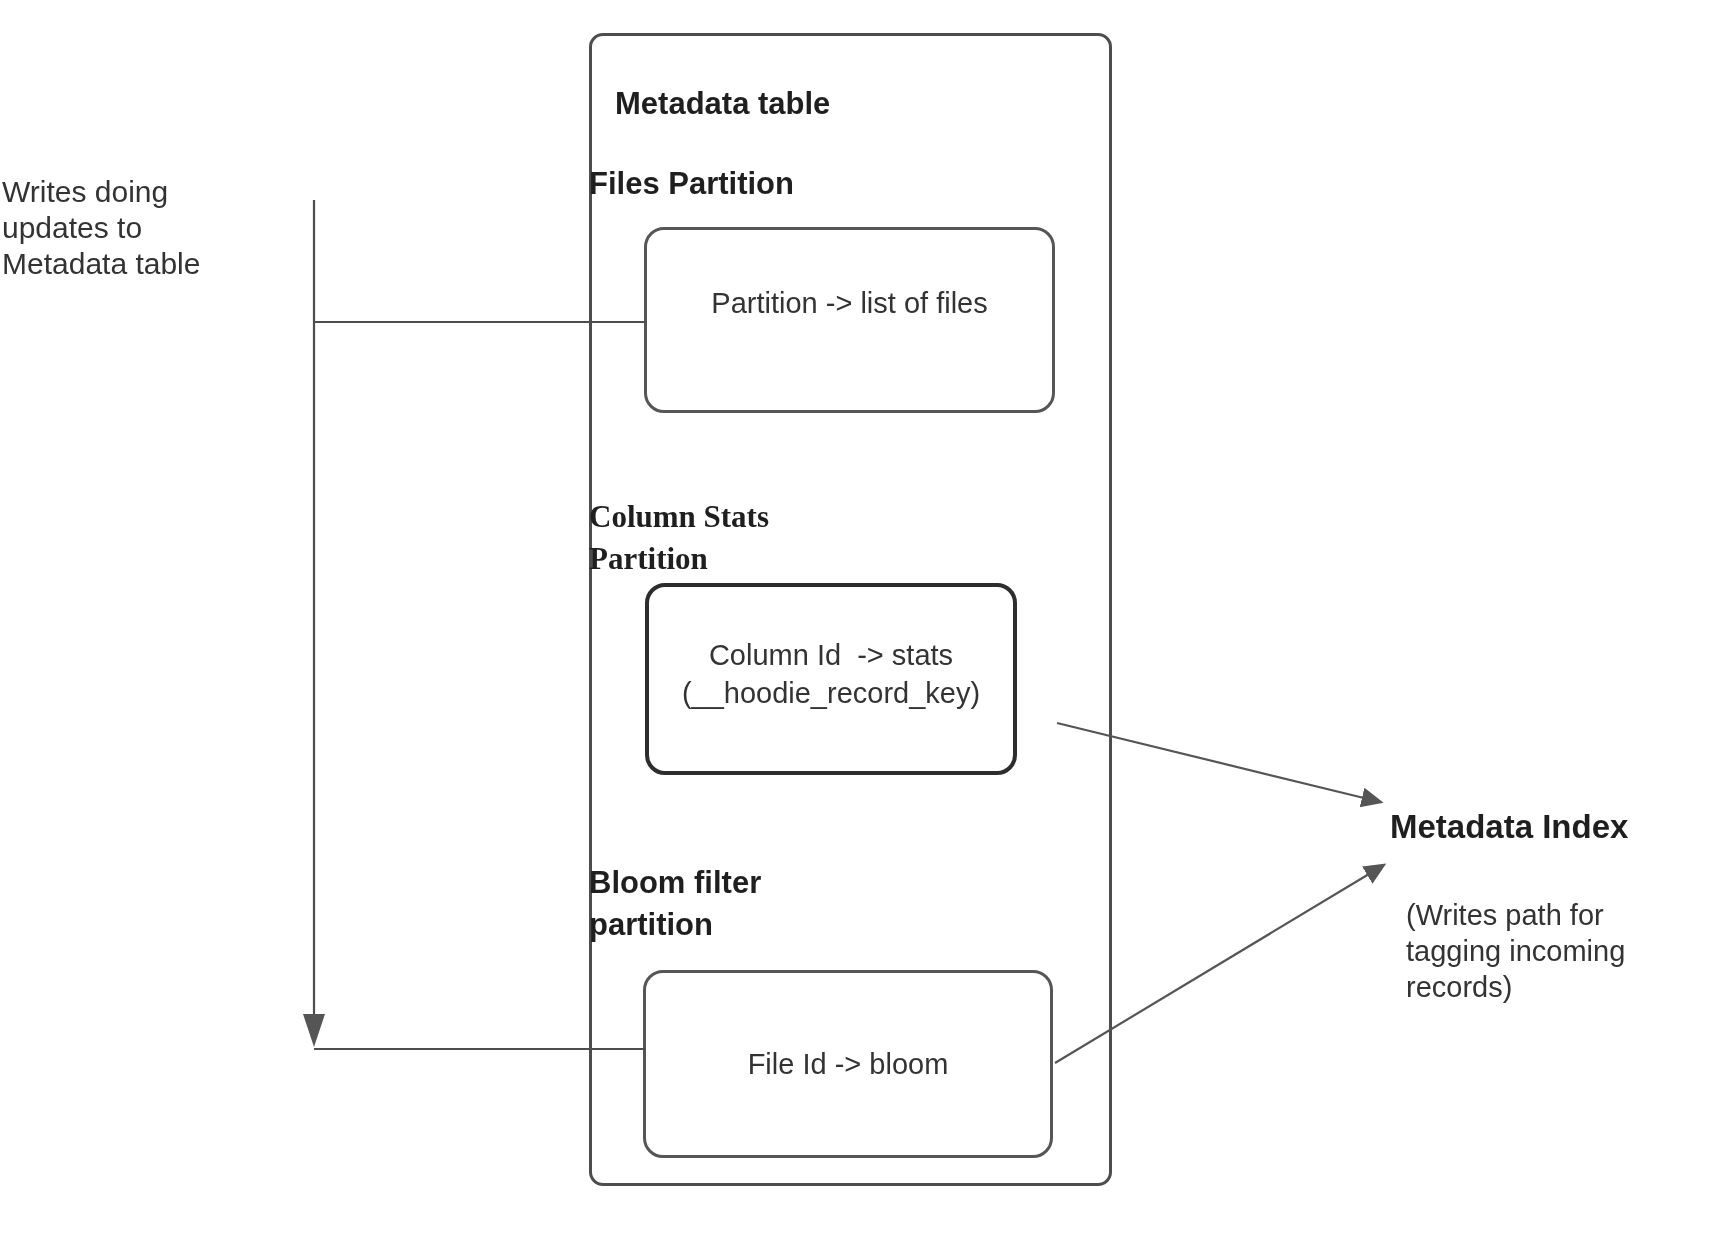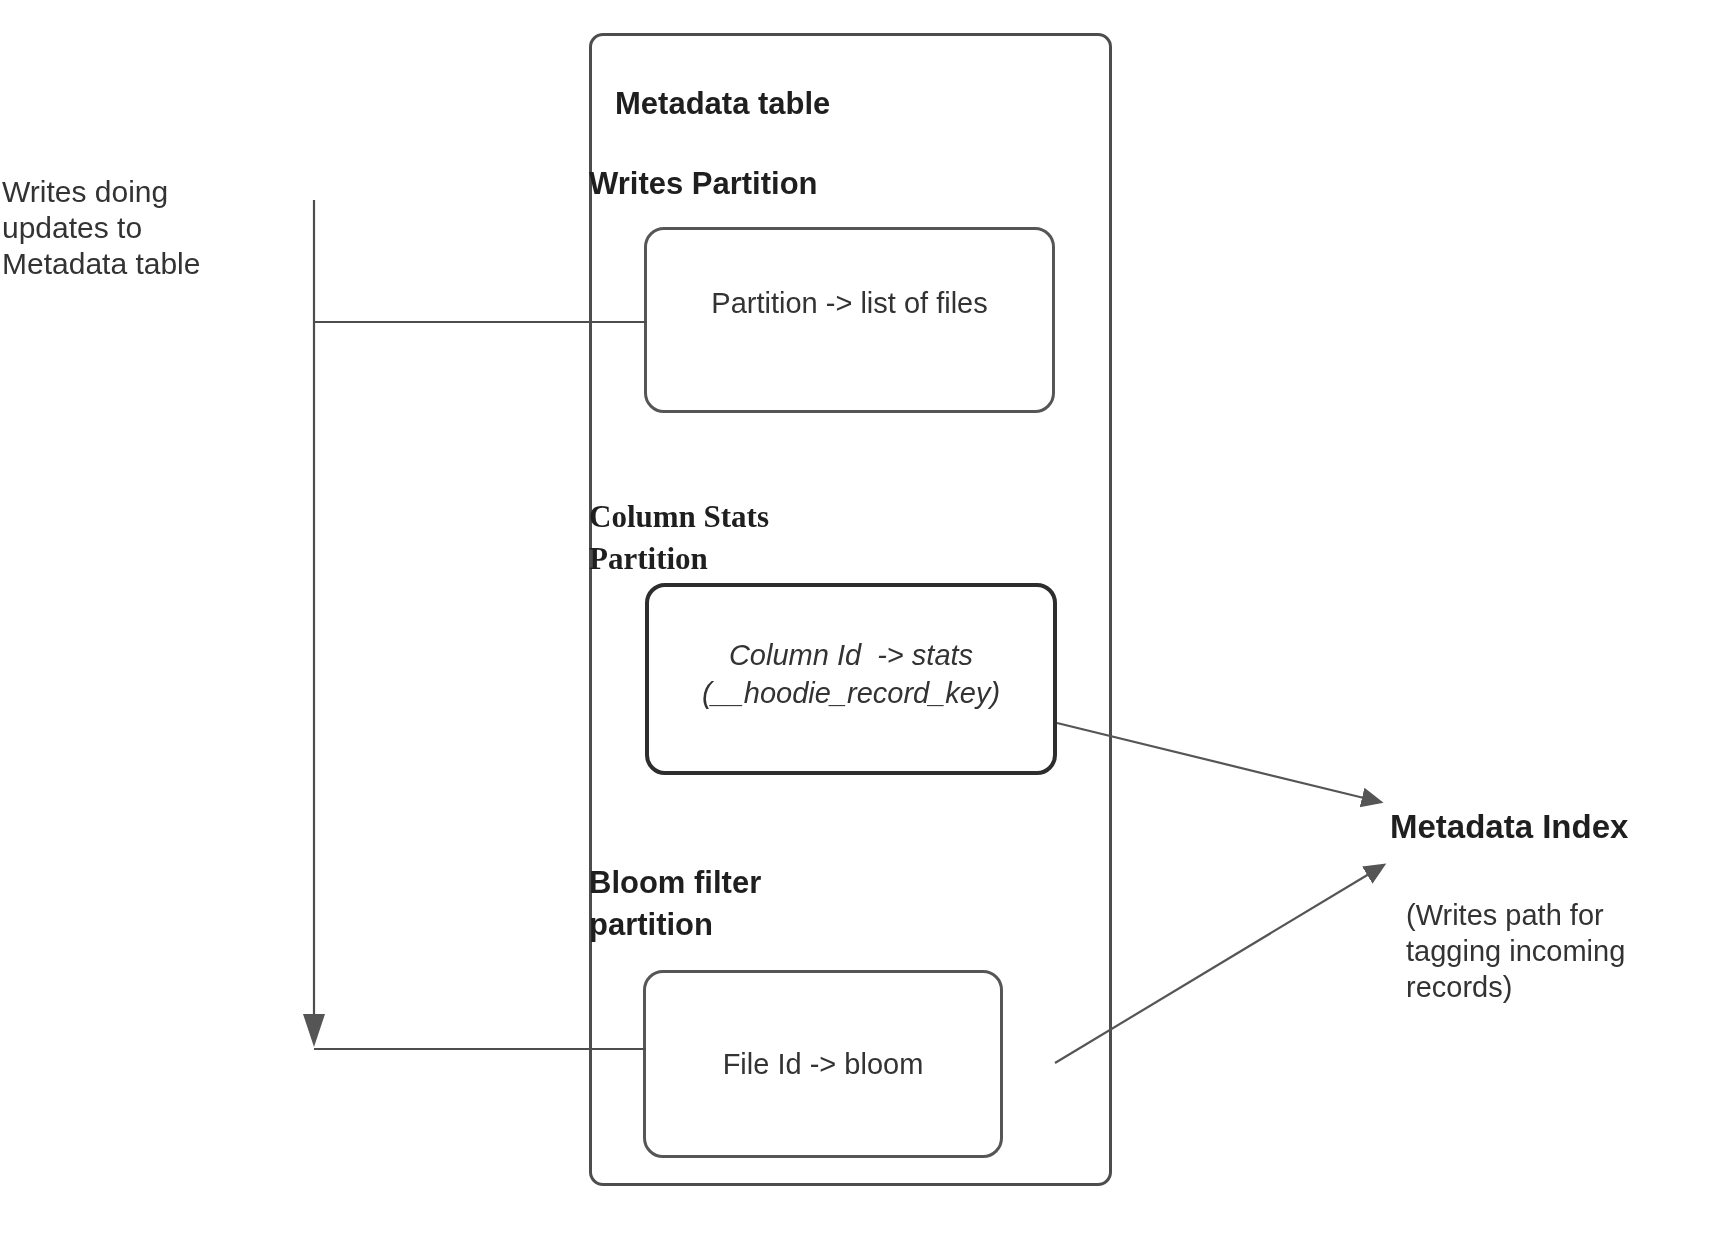--- a/index.html
+++ b/index.html
@@ -57,22 +57,22 @@
   }
   .inner-box .mapping {
     position: absolute;
     left: 0; right: 0;
     text-align: center;
     font-size: 29px;
     line-height: 38px;
     color: #333333;
   }
   .files-box  { left: 644px; top: 227px; width: 411px; height: 186px; }
-  .stats-box  { left: 645px; top: 583px; width: 412px; height: 192px; border: 4px solid #2d2d2d; font-style: italic; }
-  .bloom-box  { left: 643px; top: 970px; width: 360px; height: 188px; }
+  .stats-box  { left: 645px; top: 583px; width: 372px; height: 192px; border: 4px solid #2d2d2d; }
+  .bloom-box  { left: 643px; top: 970px; width: 410px; height: 188px; }
 
   .writes-label {
     left: 2px; top: 174px; width: 240px;
   }
 
   .index-title {
     left: 1390px; top: 808px; width: 330px;
     font-size: 33px;
     font-weight: bold;
     color: #1f1f1f;
@@ -98,21 +98,21 @@
 <div id="canvas">
 
   <div class="abs writes-label label-plain center pre">Writes doing
 updates to
 Metadata table</div>
 
   <div class="abs outer-box"></div>
 
   <div class="abs table-title">Metadata table</div>
 
-  <div class="abs col-heading heading-bold center pre" style="top:163px;">Writes Partition</div>
+  <div class="abs col-heading heading-bold center pre" style="top:163px;">Files Partition</div>
 
   <div class="abs inner-box files-box">
     <div class="mapping prew" style="top:54px;">Partition -&gt; list of files</div>
   </div>
 
   <div class="abs col-heading heading-bold center pre" style="top:496px;font-family:Liberation Serif, serif;">Column Stats
 Partition</div>
 
   <div class="abs inner-box stats-box">
     <div class="mapping prew" style="top:49px;">Column Id  -&gt; stats

